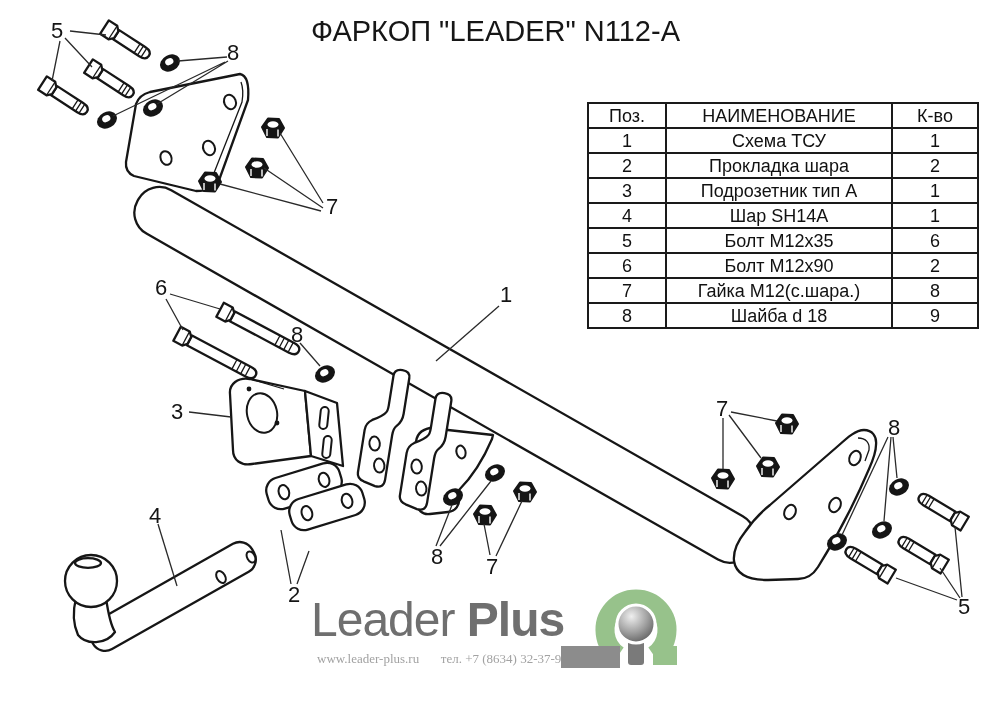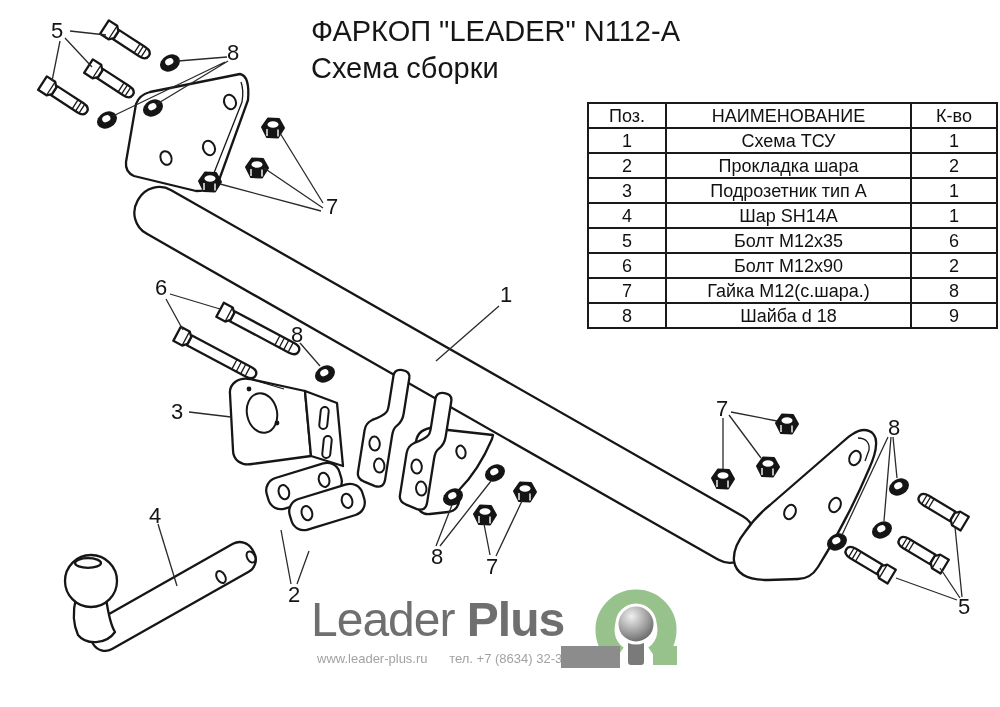--- a/index.html
+++ b/index.html
@@ -20,49 +20,48 @@
     position: absolute; left: 587px; top: 102px;
     border-collapse: collapse; table-layout: fixed;
     font-size: 18px; color: #111;
   }
   .parts-table th, .parts-table td {
     border: 2px solid #1a1a1a; text-align: center;
     font-weight: 400; padding: 0 4px; height: 25px; line-height: 22px;
     white-space: nowrap; overflow: hidden;
   }
   .col-pos { width: 78px; }
-  .col-name { width: 245px; }
+  .col-name { width: 226px; }
   .col-qty { width: 86px; }
 
   .logo-text {
     position: absolute; left: 311px; top: 592px;
     font-size: 48px; color: #6f6f6f; letter-spacing: -1px; white-space: nowrap;
   }
   .logo-text .bold { font-weight: 700; }
   .logo-sub {
     position: absolute; left: 317px; top: 651px;
     font-size: 13px; color: #a2a2a2; white-space: nowrap;
   }
-  .logo-sub span { margin-right: 18px; }
+  .logo-sub span { margin-right: 18px; font-family: Liberation Serif, serif; }
   .logo-mark { position: absolute; left: 556px; top: 576px; }
 
   svg .ink { stroke: #161616; fill: #fff; stroke-width: 2.3; stroke-linejoin: round; stroke-linecap: round; }
   svg .thin { stroke: #161616; fill: none; stroke-width: 1.3; }
   svg .leader { stroke: #2a2a2a; fill: none; stroke-width: 1.3; }
   svg .hole { stroke: #161616; fill: #fff; stroke-width: 2; }
   svg .callout { font-family: "Liberation Sans", sans-serif; font-size: 22px; fill: #141414; text-anchor: middle; }
 </style>
 </head>
 <body>
 
 <div class="canvas">
 
   <div class="title">
     <div>ФАРКОП "LEADER" N112-A</div>
-    <div>Схема сборки</div>
   </div>
 
   <svg class="drawing-svg" width="1000" height="707" viewBox="0 0 1000 707">
     <defs>
       <g id="washer">
         <ellipse cx="0" cy="0" rx="10.5" ry="8" fill="#151515"></ellipse>
         <ellipse cx="0" cy="-1.5" rx="4.3" ry="3.3" fill="#fff"></ellipse>
       </g>
       <g id="nut">
         <polygon points="11,0 6,-9 -5,-9.5 -11,-1 -6,9 5,9.5" fill="#151515" stroke="#151515" stroke-width="2" stroke-linejoin="round"></polygon>

